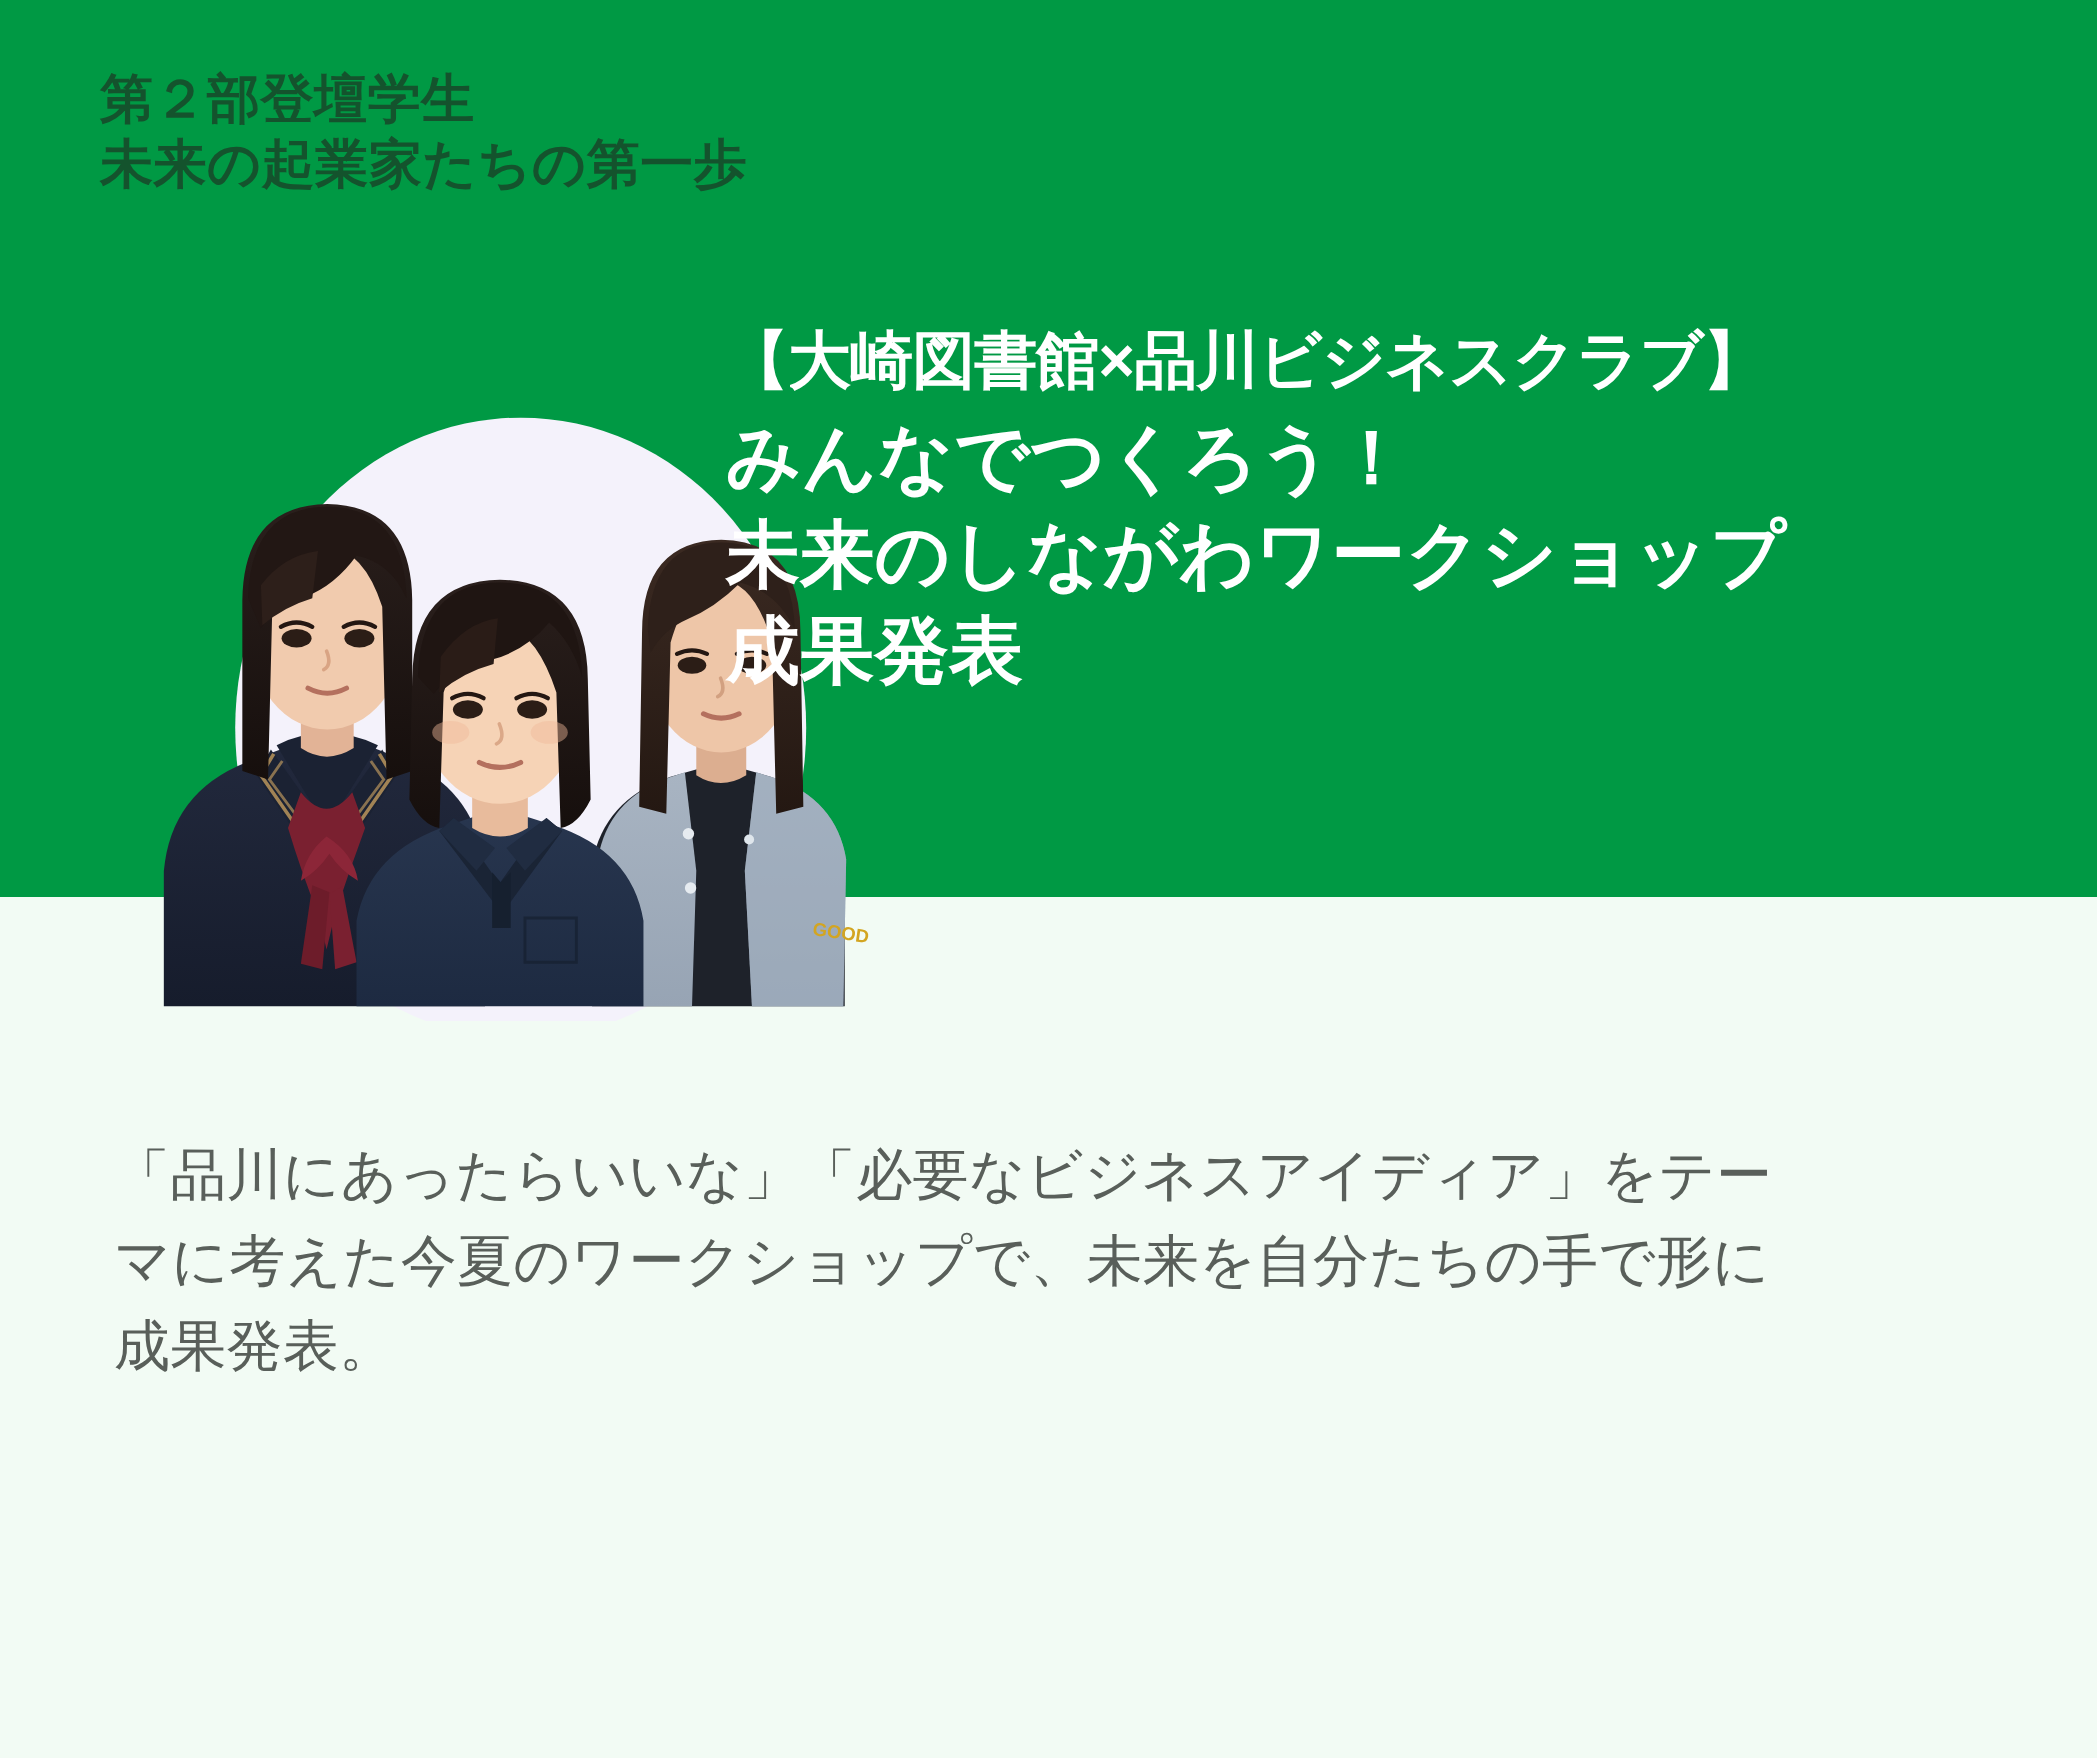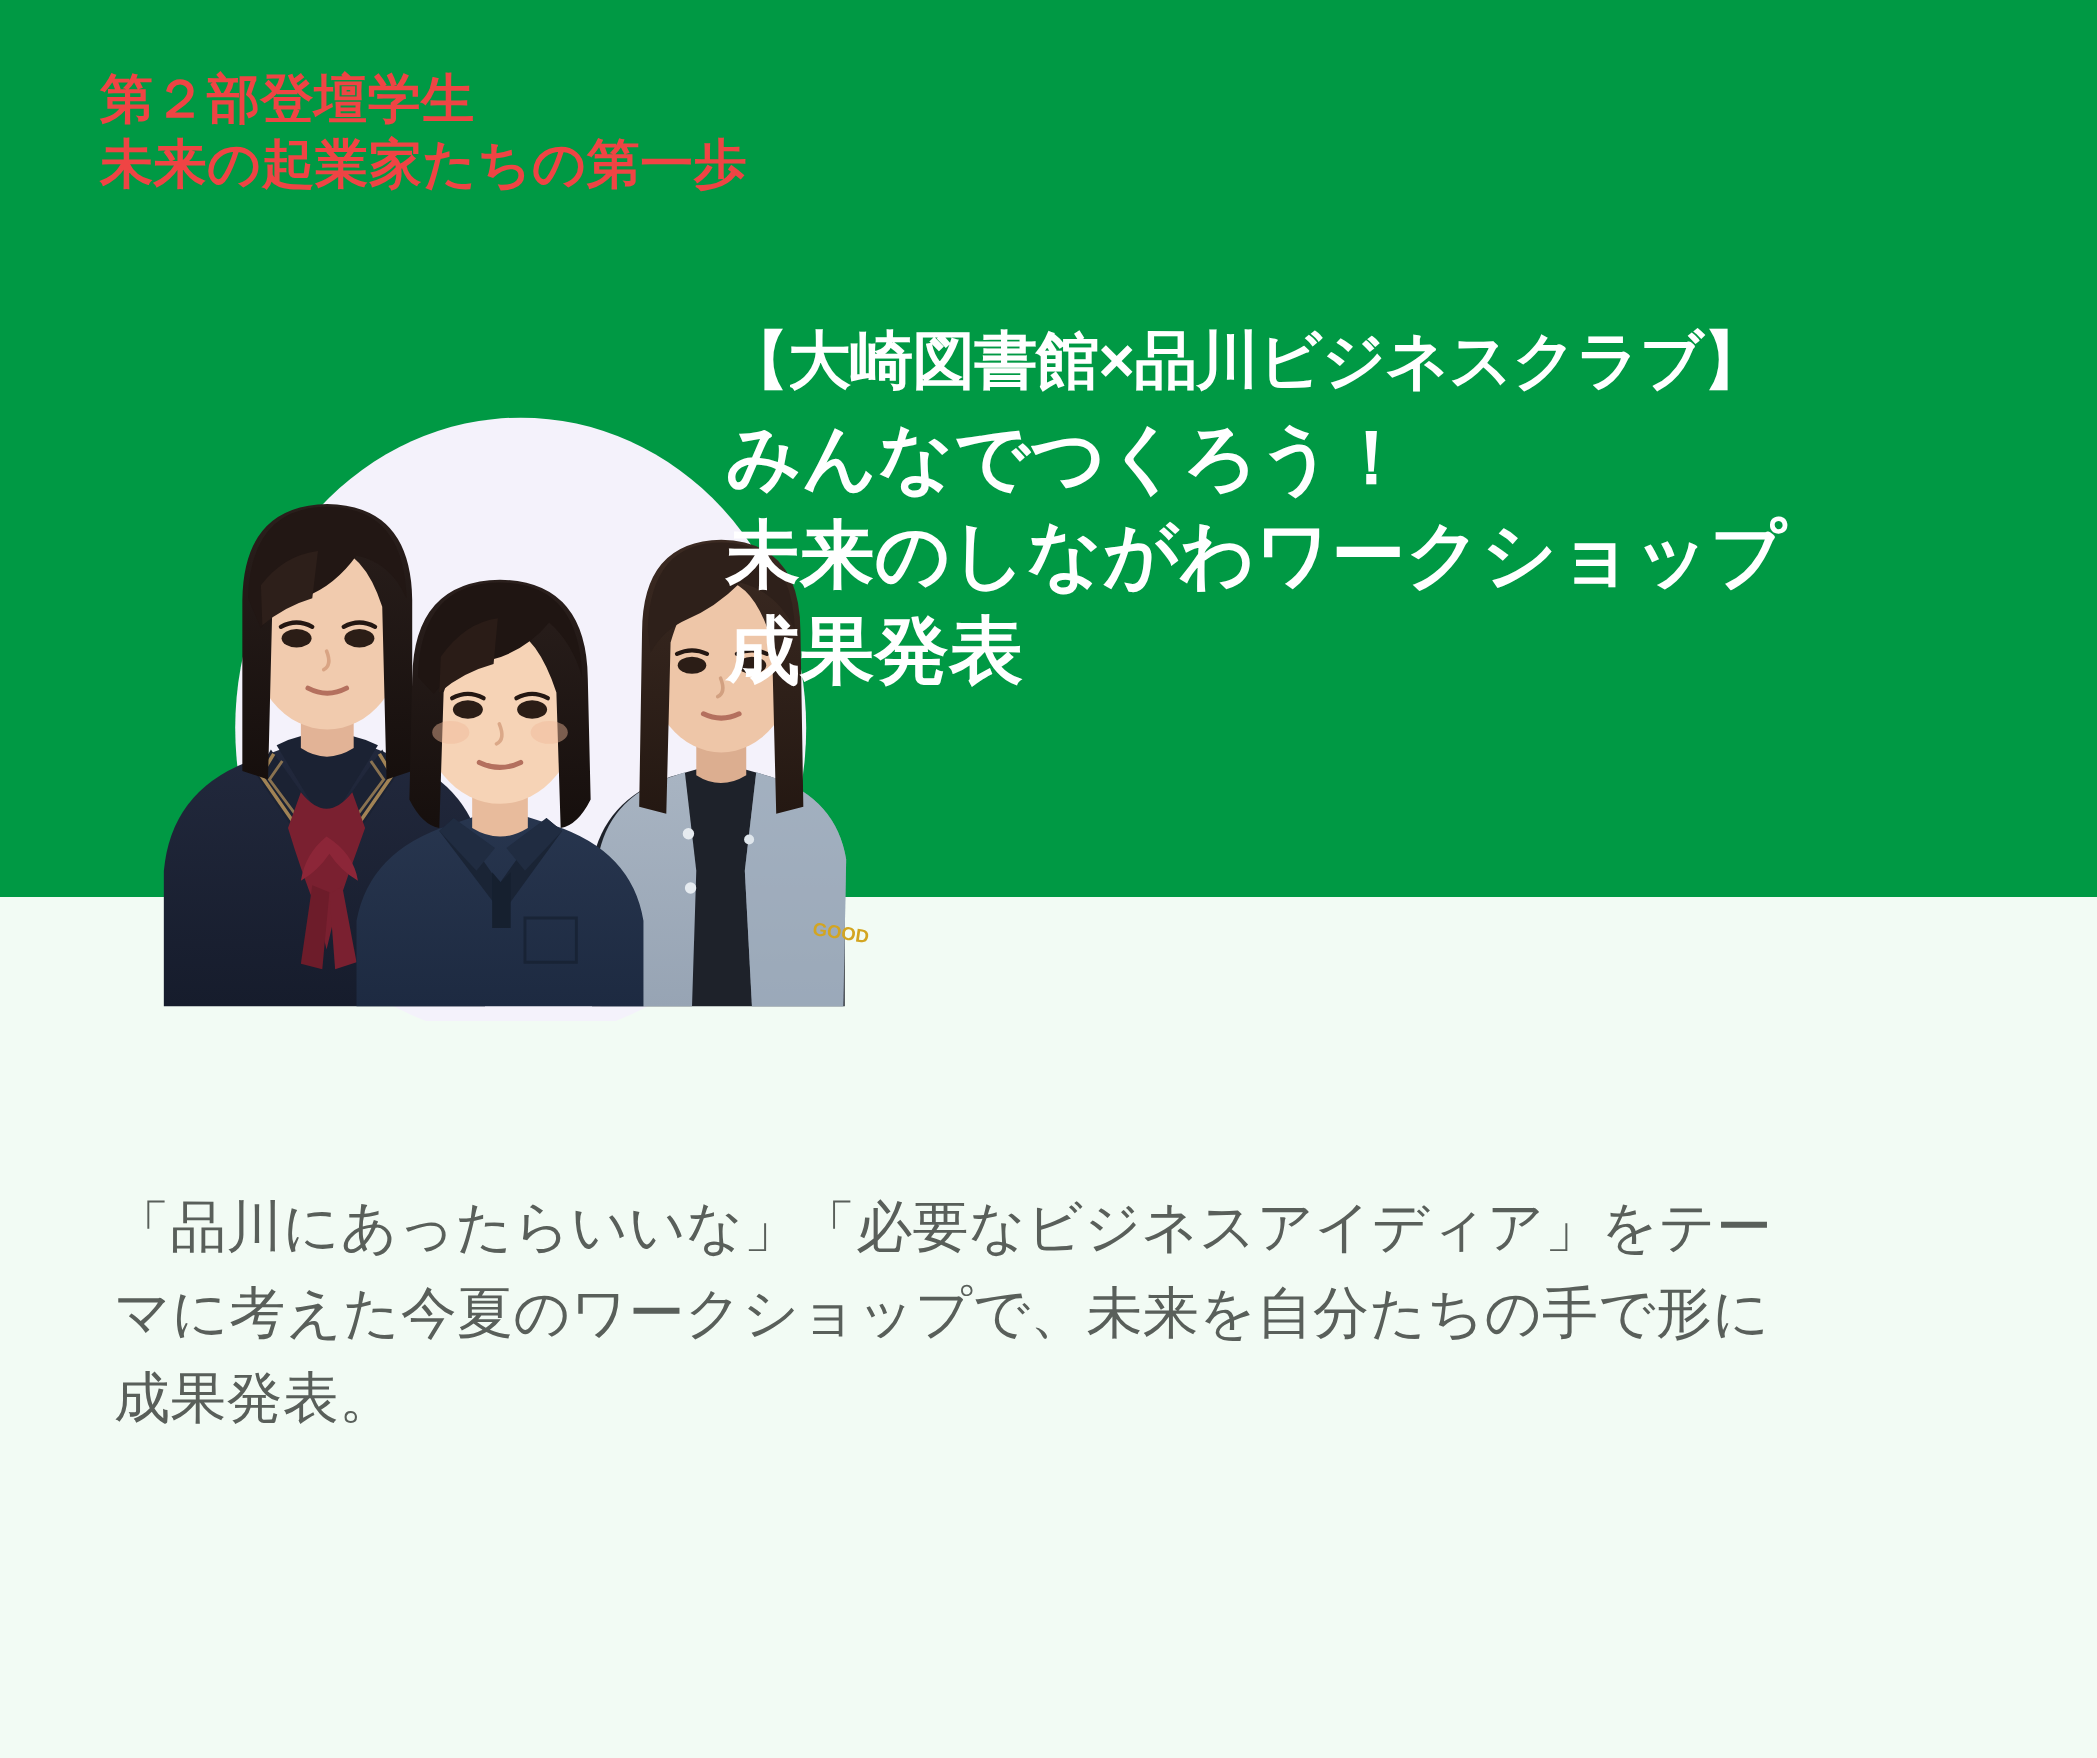--- a/index.html
+++ b/index.html
@@ -26,21 +26,21 @@
   }
 
   
   .header-block {
     position: absolute;
     left: 100px;
     top: 68px;
     z-index: 6;
   }
   .header-line {
-    color: #ef4444;
+    color: #14532d;
     font-size: 53px;
     font-weight: 900;
     line-height: 1.22;
     letter-spacing: 0.01em;
     white-space: nowrap;
     text-rendering: geometricPrecision;
   }
 
   
   .title-block {
@@ -83,21 +83,21 @@
   .photo-wrap svg {
     display: block;
     width: 100%;
     height: 100%;
   }
 
   
   .body-block {
     position: absolute;
     left: 114px;
-    top: 1184px;
+    top: 1132px;
     width: 1913px;
     z-index: 6;
   }
   .body-line {
     color: #595f5a;
     font-size: 56px;
     line-height: 1.53;
     letter-spacing: 0.005em;
     white-space: nowrap;
   }

